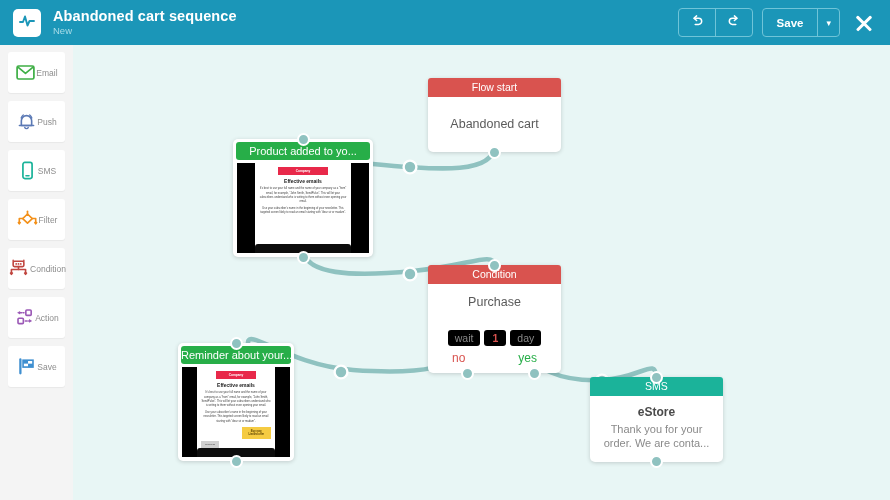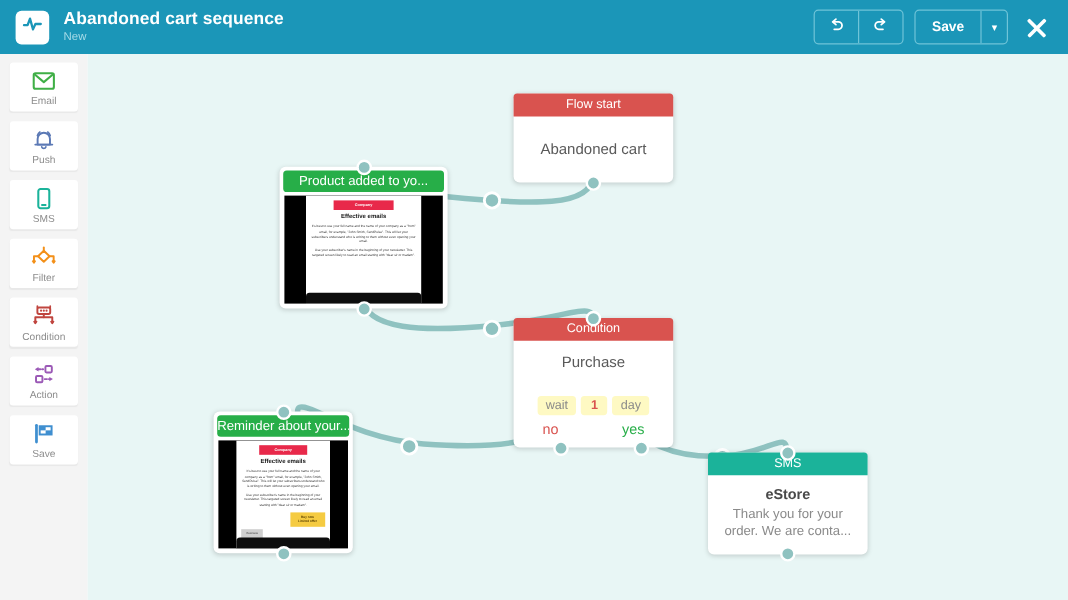--- a/index.html
+++ b/index.html
@@ -76,21 +76,21 @@
     width: 73px; height: 455px;
     background: #f4f4f4;
     box-sizing: border-box;
     padding: 7px 0 0 0;
   }
   .side-item {
     width: 57px; height: 41px;
     margin: 0 auto 8px auto;
     background: #ffffff;
     border-radius: 3px;
-    display: flex; flex-direction: column;
+    display: flex; flex-direction: row;
     align-items: center; justify-content: center;
     cursor: pointer;
     box-shadow: 0 1px 1px rgba(0,0,0,.05);
   }
   .side-icon { height: 22px; display: flex; align-items: center; justify-content: center; }
   .side-label {
     font-size: 8.5px; color: #8d8d8d; margin-top: 1px;
     font-family: "Liberation Sans", sans-serif;
   }
 
@@ -188,21 +188,21 @@
   
   #node-email2 { left: 105px; top: 298px; width: 116px; }
   #node-email2 .node-head { border-radius: 3px; margin: 3px 3px 0 3px; height: 18px; line-height: 18px; font-size: 11px; }
 
   
   #node-condition { left: 355px; top: 220px; width: 133px; }
   #node-condition .node-body { padding: 11px 6px 8px 6px; }
   .cond-title { font-size: 12.5px; color: #5a5a5a; margin-bottom: 21px; }
   .cond-row { display: flex; justify-content: center; align-items: center; gap: 4px; }
   .cond-pill {
-    background: #fef9c3; color: #8a8a8a;
+    background: #000000; color: #8a8a8a;
     font-size: 10.5px; padding: 2px 7px; border-radius: 3px;
   }
   .cond-pill.num { color: #d9534f; font-weight: bold; padding: 2px 8px; }
   .cond-branches {
     display: flex; justify-content: space-between;
     padding: 5px 18px 0 18px; font-size: 12px;
   }
   .br-no  { color: #d9534f; }
   .br-yes { color: #27ae48; }
 

